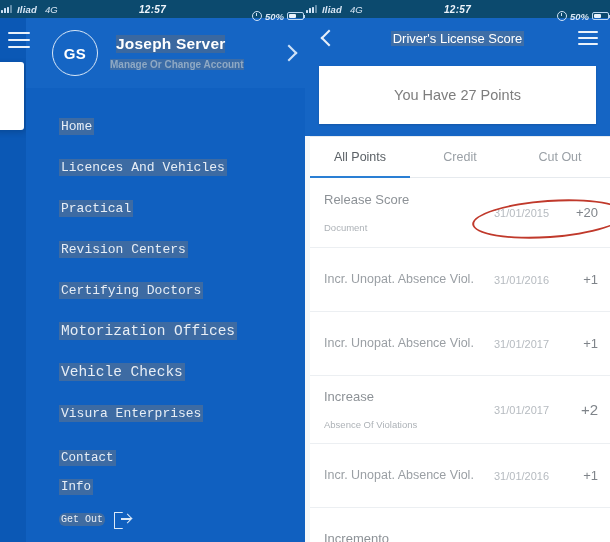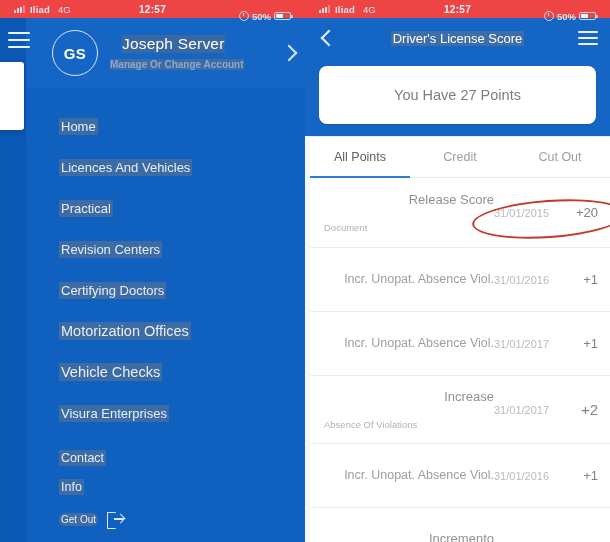--- a/index.html
+++ b/index.html
@@ -21,28 +21,29 @@
   .phone {
     width: 305px;
     height: 542px;
     position: relative;
     overflow: hidden;
   }
 
   
   .statusbar {
     height: 18px;
-    background: #ef4444;
+    background: #0c4a6e;
     color: #dbe9f7;
     display: flex;
     align-items: center;
     font-size: 9.5px;
-    padding: 0 14px;
+    padding: 0 1px;
     box-sizing: border-box;
     position: relative;
+    font-style: italic;
   }
   .sb-left { display: flex; align-items: center; gap: 5px; }
   .bars { display: flex; align-items: flex-end; gap: 1px; height: 8px; }
   .bars i { display: block; width: 2px; background: #cfe2f5; border-radius: .5px; }
   .bars i:nth-child(1){ height: 3px; }
   .bars i:nth-child(2){ height: 5px; }
   .bars i:nth-child(3){ height: 6.5px; }
   .bars i:nth-child(4){ height: 8px; opacity:.45; }
   .sb-carrier { font-weight: bold; letter-spacing: .2px; }
   .sb-net { margin-left: 3px; }
@@ -138,42 +139,42 @@
   .acct { margin-left: 12px; line-height: 1.15; flex: 1; min-width: 0; }
   .acct-eyebrow {
     font-size: 9px;
     color: #b9cfe6;
     letter-spacing: .2px;
     background: rgba(120,120,120,.40);
   }
   .acct-name {
     font-size: 15.5px;
     color: #ffffff;
-    font-weight: normal;
+    font-weight: bold;
     letter-spacing: .2px;
     background: rgba(110,110,110,.42);
     display: inline-block;
-    margin: 1px 12px;
+    margin: 1px 6px;
   }
   .acct-sub {
     font-size: 10px;
     color: #8fa9c4;
     background: rgba(120,120,120,.38);
     display: inline-block;
     font-weight: bold;
   }
   .chev-r {
     width: 10px; height: 10px;
     border-top: 2px solid #cfe2f7;
     border-right: 2px solid #cfe2f7;
     transform: rotate(45deg);
     flex: none;
     margin-left: 6px;
   }
-  .nav { padding: 18px 0 0 0; }
+  .nav { padding: 18px 0 0 0; font-family: Liberation Mono, monospace; }
   .nav-item {
     font-size: 13px;
     color: #e7eef6;
     padding: 0 0 0 33px;
     height: 41px;
     line-height: 41px;
     white-space: nowrap;
   }
   .nav-item span {
     background: rgba(125,125,125,.42);
@@ -245,21 +246,21 @@
   .ham2 {
     margin-left: auto;
     width: 20px; height: 15px;
     display: flex; flex-direction: column; justify-content: space-between;
     position: relative; z-index: 2;
   }
   .ham2 i { display:block; height: 2.4px; background: #eaf2fb; border-radius: 1px; }
   .blue-band { background: #1565c4; padding: 8px 14px 12px 14px; }
   .points-card {
     background: #ffffff;
-    border-radius: 8px;
+    border-radius: 0;
     height: 58px;
     display: flex; align-items: center; justify-content: center;
     font-size: 14.5px;
     color: #7d7d7d;
     box-shadow: 0 1px 2px rgba(0,0,0,.14);
   }
   .panel {
     background: #ffffff;
     margin-left: 5px;
     min-height: 340px;
@@ -285,21 +286,21 @@
     height: 2px; background: #2a7fd4;
   }
   .row {
     display: flex; align-items: center;
     padding: 0 12px 0 14px;
     height: 64px;
     border-bottom: 1px solid #eceff2;
     box-sizing: border-box;
   }
   .row-main { flex: 1; min-width: 0; }
-  .row-title { font-size: 12.5px; color: #9a9fa4; line-height: 1.25; text-align: right; }
+  .row-title { font-size: 12.5px; color: #9a9fa4; line-height: 1.25; }
   .row-title.strong { font-size: 13px; color: #8d9297; }
   .row-sub { font-size: 9.5px; color: #adb2b7; margin-top: 13px; }
   .row-date {
     font-size: 11px;
     color: #b6bbc0;
     width: 74px;
     text-align: left;
     flex: none;
   }
   .row-val {

